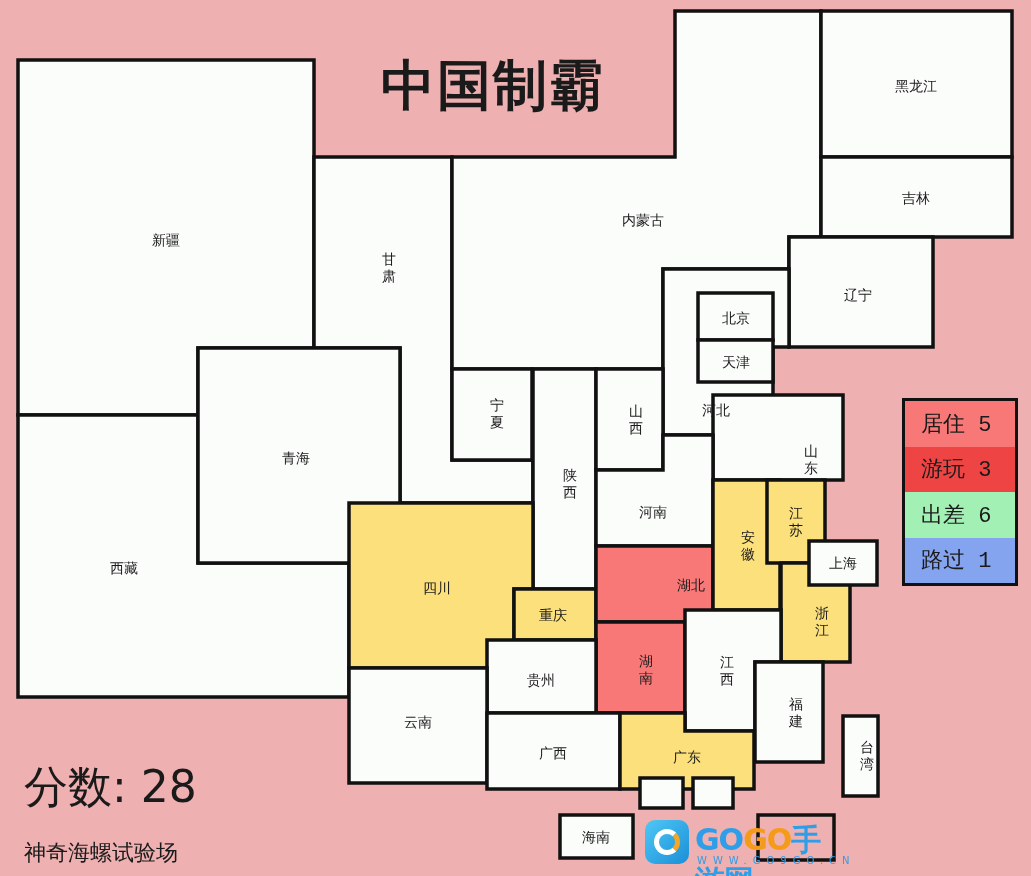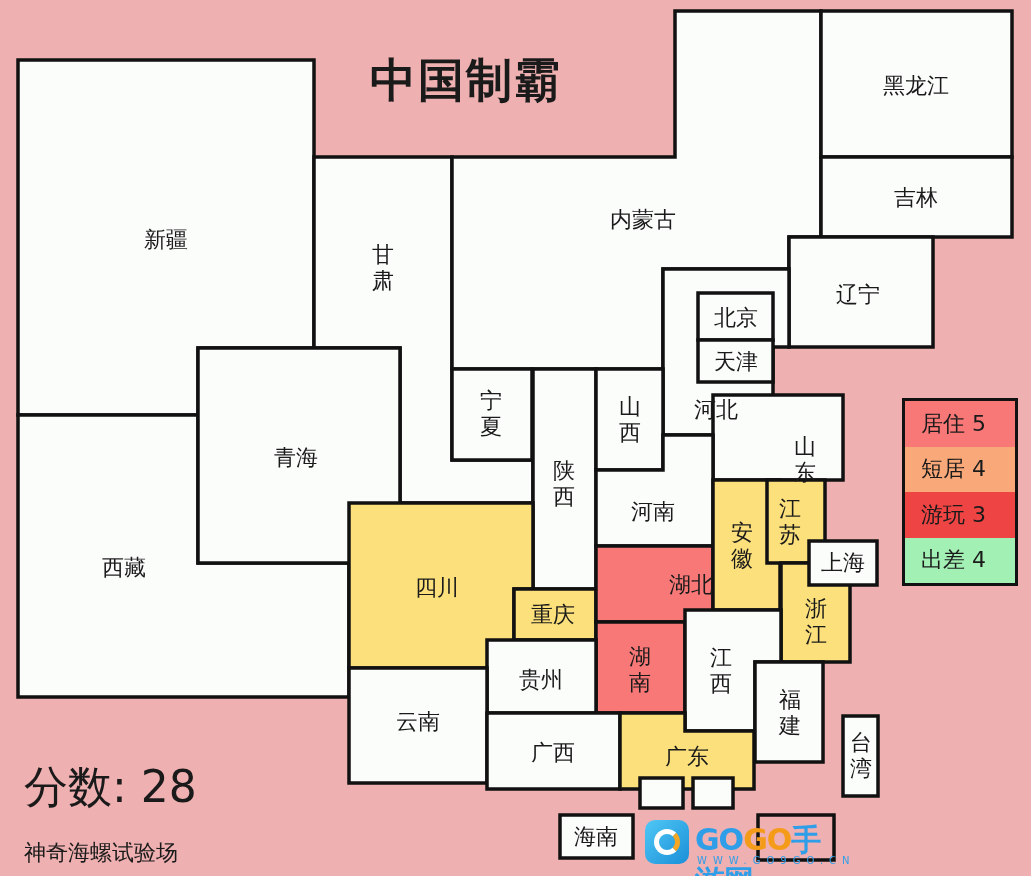--- a/index.html
+++ b/index.html
@@ -1,24 +1,24 @@
 <!DOCTYPE html>
 <html><head>
 <meta charset="utf-8">
 <style>
   html, body { margin:0; padding:0; }
   body { width:1031px; height:876px; background:#EFB0B1; position:relative; overflow:hidden;
          font-family:"DejaVu Sans","Liberation Sans",sans-serif; color:#1a1a1a; }
   #map-svg { position:absolute; left:0; top:0; width:1031px; height:876px; }
-  .lbl { position:absolute; font-size:22px; line-height:1; white-space:nowrap; transform:translate(-50%,-50%); text-align:right; pointer-events:none; }
-  .lbl.v { white-space:normal; width:24px; line-height:1.2; }
-  .title { position:absolute; left:370px; top:50px; font-size:46px; font-weight:bold; letter-spacing:2px; }
+  .lbl { position:absolute; font-size:14px; line-height:1; white-space:nowrap; transform:translate(-50%,-50%); text-align:center; pointer-events:none; }
+  .lbl.v { white-space:normal; width:24px; line-height:1.2;margin-left:7px; }
+  .title { position:absolute; left:381px; top:50px; font-size:54px; font-weight:bold; letter-spacing:2px; }
   .score { position:absolute; left:24px; top:758px; font-size:44px; }
   .sub { position:absolute; left:24px; top:838px; font-size:22px; }
-  .legend { position:absolute; left:902px; top:398px; width:110px; border:3px solid #111; }
+  .legend { position:absolute; left:902px; top:398px; width:110px; border:3px solid #111;font-family:Liberation Mono, monospace; }
   .legend-row { height:45.5px; display:flex; align-items:center; padding-left:16px; font-size:22px; box-sizing:border-box; }
   .watermark { position:absolute; left:645px; top:820px; width:200px; height:48px; }
   .wm-logo { position:absolute; left:0; top:0; width:44px; height:44px; border-radius:10px; background:linear-gradient(135deg,#4fc8f5,#1a8fd8); }
   .wm-logo-inner { position:absolute; left:9px; top:9px; width:26px; height:26px; border-radius:50%; border:5px solid #fff; box-sizing:border-box; border-right-color:#f5a623; }
   .wm-text { position:absolute; left:50px; top:0; font-size:30px; font-weight:bold; letter-spacing:-1px; }
   .wm-go1 { color:#2e9ee8; } .wm-go2 { color:#f59b1a; } .wm-cn { color:#2e9ee8; }
   .wm-url { position:absolute; left:52px; top:35px; font-size:10px; letter-spacing:6px; color:#2e9ee8; }
 </style>
 </head>
 <body>
@@ -128,23 +128,23 @@
 <div class="lbl v" style="left:789px;top:713px">福建</div>
 <div class="lbl" style="left:541px;top:680px">贵州</div>
 <div class="lbl" style="left:418px;top:722px">云南</div>
 <div class="lbl" style="left:553px;top:753px">广西</div>
 <div class="lbl" style="left:687px;top:757px">广东</div>
 <div class="lbl" style="left:596px;top:837px">海南</div>
 <div class="lbl v" style="left:860px;top:756px">台湾</div>
 
 <div class="legend">
   <div class="legend-row" style="background:#F87878">居住 5</div>
-  <div class="legend-row" style="background:#F9A979">短居 4</div>
   <div class="legend-row" style="background:#ef4444">游玩 3</div>
-  <div class="legend-row" style="background:#A3F0B5">出差 4</div>
+  <div class="legend-row" style="background:#A3F0B5">出差 6</div>
+  <div class="legend-row" style="background:#84A4F0">路过 1</div>
 </div>
 
 <div class="score">分数: 28</div>
 <div class="sub">神奇海螺试验场</div>
 
 <div class="watermark">
   <div class="wm-logo">
       <div class="wm-logo-inner"></div>
     </div>
   <div class="wm-text">

